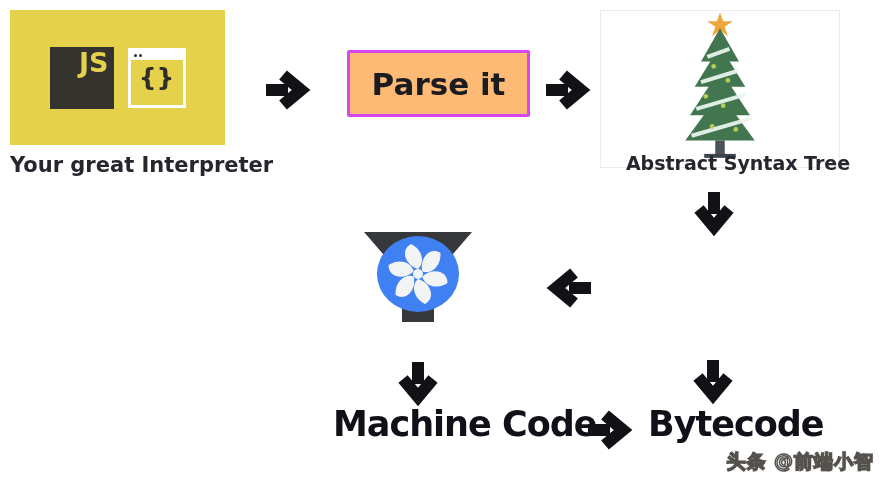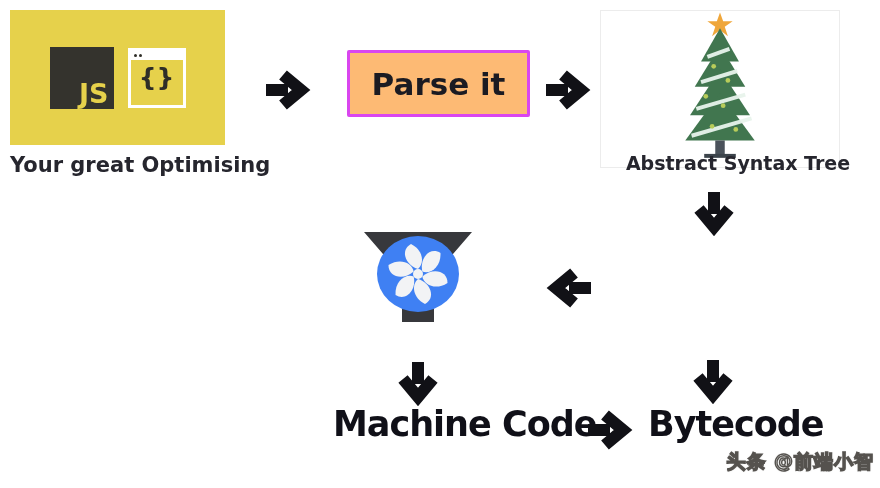--- a/index.html
+++ b/index.html
@@ -7,21 +7,21 @@
     position:relative;width:880px;height:488px;background:#ffffff;
     font-family:"DejaVu Sans","Liberation Sans",sans-serif;overflow:hidden;
   }
   .abs{position:absolute;}
   .nowrap{white-space:nowrap;}
 
   
   .src-box{left:10px;top:10px;width:215px;height:135px;background:#e6d14b;
     display:flex;align-items:center;justify-content:center;gap:14px;}
   .js-square{width:64px;height:62px;background:#34332d;
-    display:flex;align-items:flex-end;justify-content:flex-end;
+    display:flex;align-items:flex-start;justify-content:flex-end;
     padding:2px 5px;box-sizing:border-box;}
   .js-square span{color:#e6d14b;font-weight:bold;font-size:27px;line-height:1;}
   .win-icon{width:58px;height:60px;border:3px solid #ffffff;box-sizing:border-box;}
   .win-bar{height:9px;background:#ffffff;display:flex;align-items:center;gap:2px;padding-left:3px;}
   .win-dot{width:3px;height:3px;background:#2f2e28;border-radius:50%;}
   .win-body{display:flex;align-items:center;justify-content:center;height:36px;}
   .win-body span{font-size:25px;font-weight:bold;color:#2f2e28;line-height:1;}
 
   .caption{font-weight:bold;color:#26262e;}
   .src-caption{left:10px;top:153px;width:216px;font-size:21px;text-align:left;}
@@ -70,21 +70,21 @@
     <div class="win-icon">
       <div class="win-bar">
         <div class="win-dot"></div>
         <div class="win-dot"></div>
       </div>
       <div class="win-body">
         <span>{}</span>
       </div>
     </div>
   </div>
-  <div class="abs caption src-caption nowrap">Your great Optimising</div>
+  <div class="abs caption src-caption nowrap">Your great Interpreter</div>
 
   <div class="abs arw" style="left:262px;top:70px;">
     <svg viewBox="0 0 48 40" width="48" height="40">
       <line x1="4" y1="20" x2="26" y2="20" stroke="#111116" stroke-width="12"></line>
       <path d="M21 5 L39 20 L21 35" fill="none" stroke="#111116" stroke-width="12" stroke-linejoin="miter"></path>
     </svg>
   </div>
 
   <div class="abs obox parse-box nowrap">Parse it</div>
 

